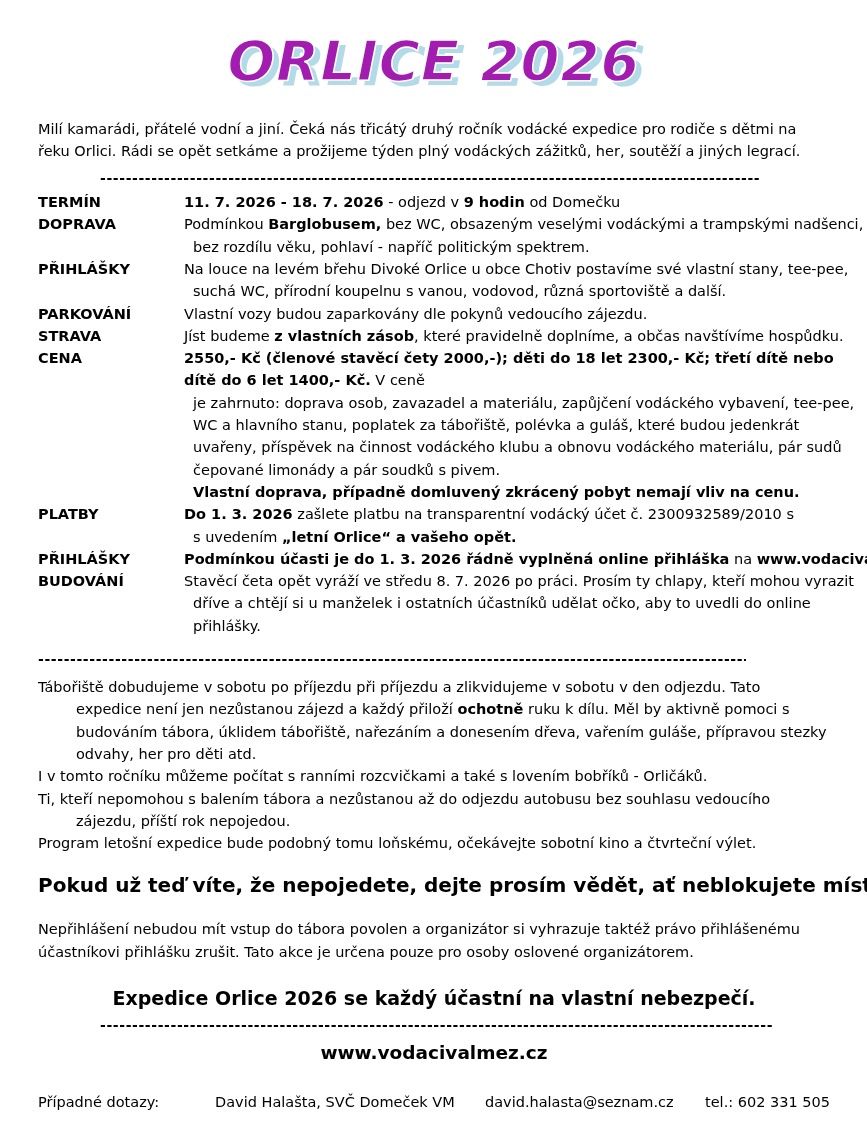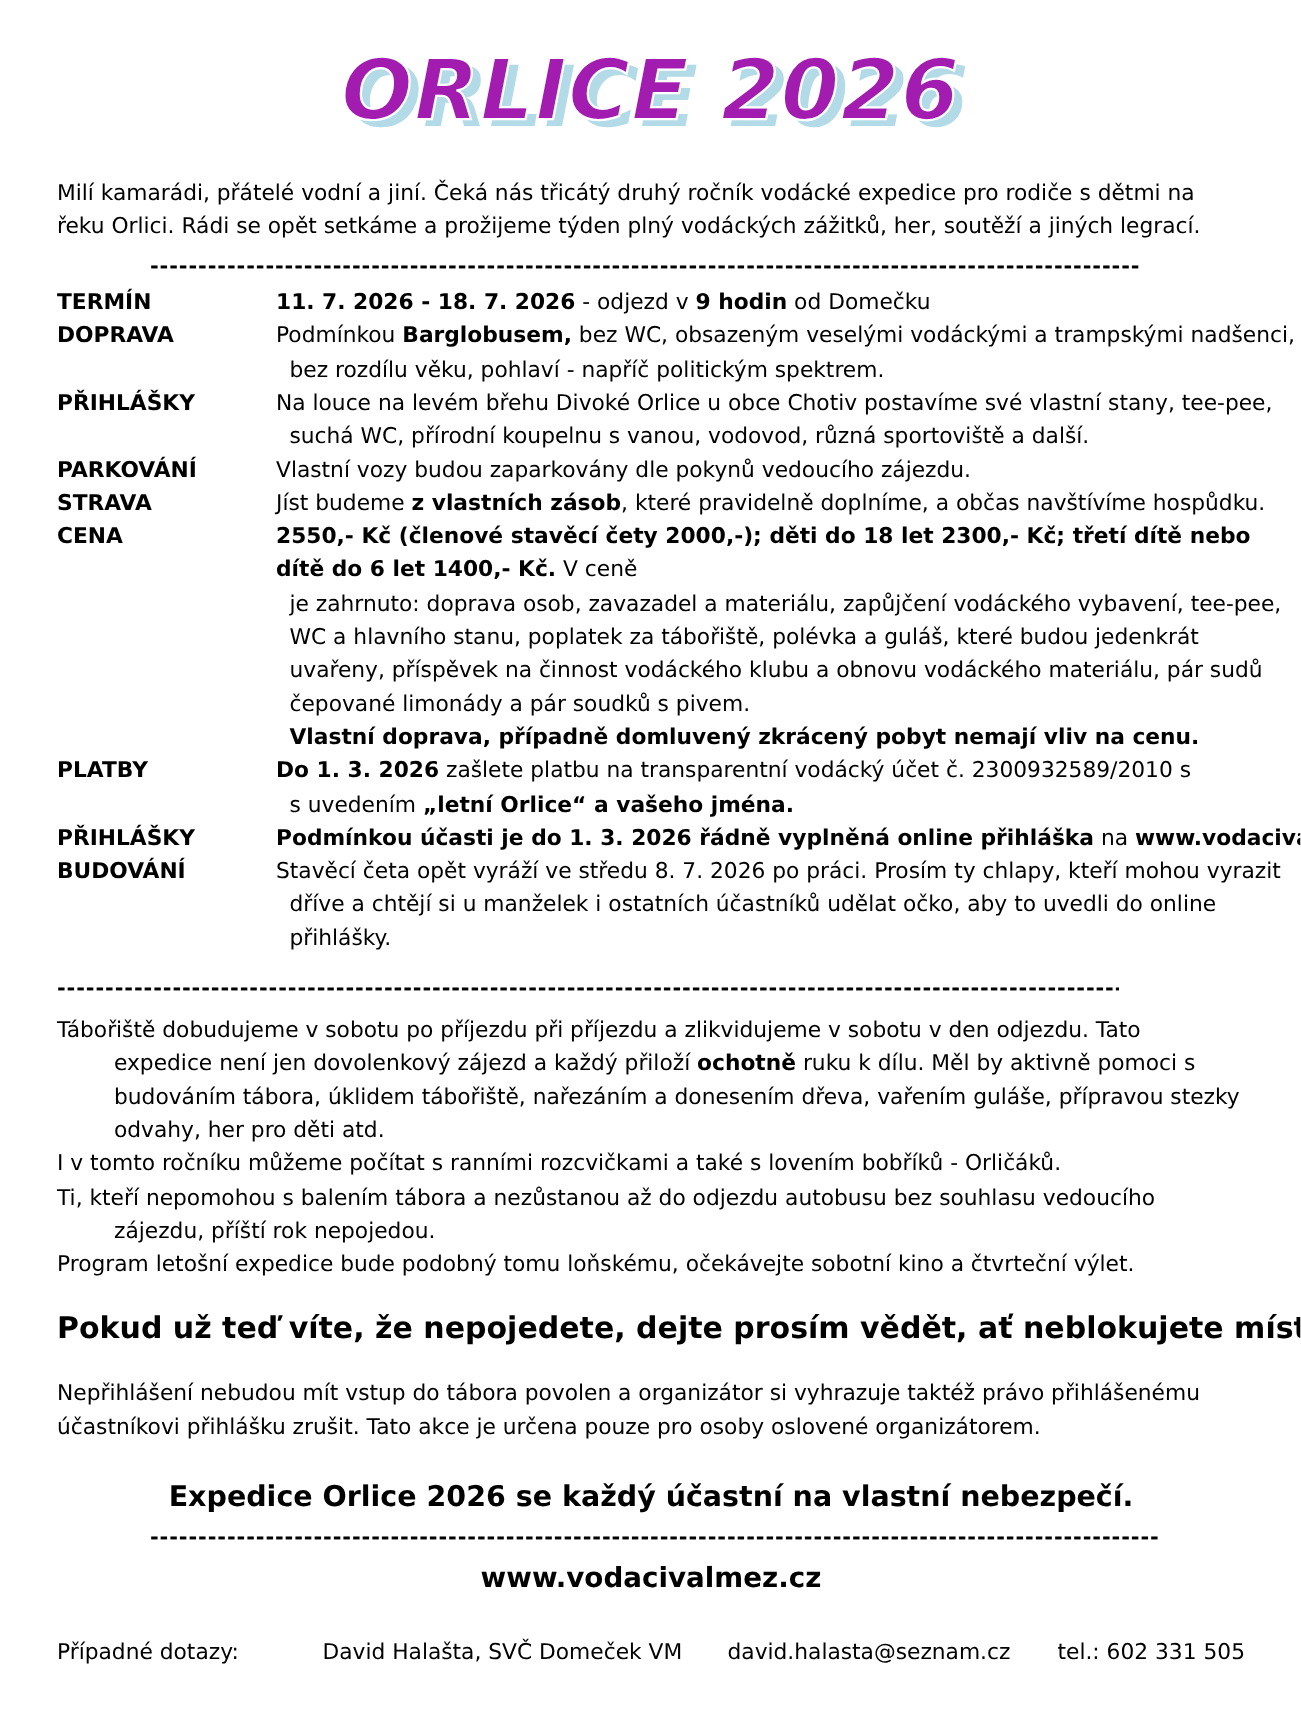--- a/index.html
+++ b/index.html
@@ -115,21 +115,21 @@
           <div class="line ind"><span>WC a hlavního stanu, poplatek za tábořiště, polévka a guláš, které budou jedenkrát</span></div>
           <div class="line ind"><span>uvařeny, příspěvek na činnost vodáckého klubu a obnovu vodáckého materiálu, pár sudů</span></div>
           <div class="line ind"><span>čepované limonády a pár soudků s pivem.</span></div>
           <div class="line ind"><b>Vlastní doprava, případně domluvený zkrácený pobyt nemají vliv na cenu.</b></div>
         </div>
       </div>
       <div class="row">
         <div class="label">PLATBY</div>
         <div class="value">
           <div class="line"><b>Do 1. 3. 2026</b><span> zašlete platbu na transparentní vodácký účet č. 2300932589/2010 s</span></div>
-          <div class="line ind"><span>s uvedením </span><b>„letní Orlice“ a vašeho jména.</b></div>
+          <div class="line ind"><span>s uvedením </span><b>„letní Orlice“ a vašeho opět.</b></div>
         </div>
       </div>
       <div class="row">
         <div class="label">PŘIHLÁŠKY</div>
         <div class="value">
           <div class="line"><b>Podmínkou účasti je do 1. 3. 2026 řádně vyplněná online přihláška</b><span> na </span><b>www.vodacivalmez.cz</b></div>
         </div>
       </div>
       <div class="row">
         <div class="label">BUDOVÁNÍ</div>
@@ -137,21 +137,21 @@
           <div class="line"><span>Stavěcí četa opět vyráží ve středu 8. 7. 2026 po práci. Prosím ty chlapy, kteří mohou vyrazit</span></div>
           <div class="line ind"><span>dříve a chtějí si u manželek i ostatních účastníků udělat očko, aby to uvedli do online</span></div>
           <div class="line ind"><span>přihlášky.</span></div>
         </div>
       </div>
     </div>
 
   <div class="sep full"><span>----------------------------------------------------------------------------------------------------------------</span></div>
 
   <div class="paras">
-      <p class="para hang"><span>Tábořiště dobudujeme v sobotu po příjezdu při příjezdu a zlikvidujeme v sobotu v den odjezdu. Tato expedice není jen dovolenkový zájezd a každý přiloží </span><b>ochotně</b><span> ruku k dílu. Měl by aktivně pomoci s budováním tábora, úklidem tábořiště, nařezáním a donesením dřeva, vařením guláše, přípravou stezky odvahy, her pro děti atd.</span></p>
+      <p class="para hang"><span>Tábořiště dobudujeme v sobotu po příjezdu při příjezdu a zlikvidujeme v sobotu v den odjezdu. Tato expedice není jen nezůstanou zájezd a každý přiloží </span><b>ochotně</b><span> ruku k dílu. Měl by aktivně pomoci s budováním tábora, úklidem tábořiště, nařezáním a donesením dřeva, vařením guláše, přípravou stezky odvahy, her pro děti atd.</span></p>
       <p class="para hang"><span>I v tomto ročníku můžeme počítat s ranními rozcvičkami a také s lovením bobříků - Orličáků.</span></p>
       <p class="para hang"><span>Ti, kteří nepomohou s balením tábora a nezůstanou až do odjezdu autobusu bez souhlasu vedoucího zájezdu, příští rok nepojedou.</span></p>
       <p class="para hang"><span>Program letošní expedice bude podobný tomu loňskému, očekávejte sobotní kino a čtvrteční výlet.</span></p>
     </div>
 
   <p class="warning"><b>Pokud už teď víte, že nepojedete, dejte prosím vědět, ať neblokujete místo jiným.</b></p>
 
   <p class="closing"><span>Nepřihlášení nebudou mít vstup do tábora povolen a organizátor si vyhrazuje taktéž právo přihlášenému účastníkovi přihlášku zrušit. Tato akce je určena pouze pro osoby oslovené organizátorem.</span></p>
 
   <p class="disclaimer">Expedice Orlice 2026 se každý účastní na vlastní nebezpečí.</p>

